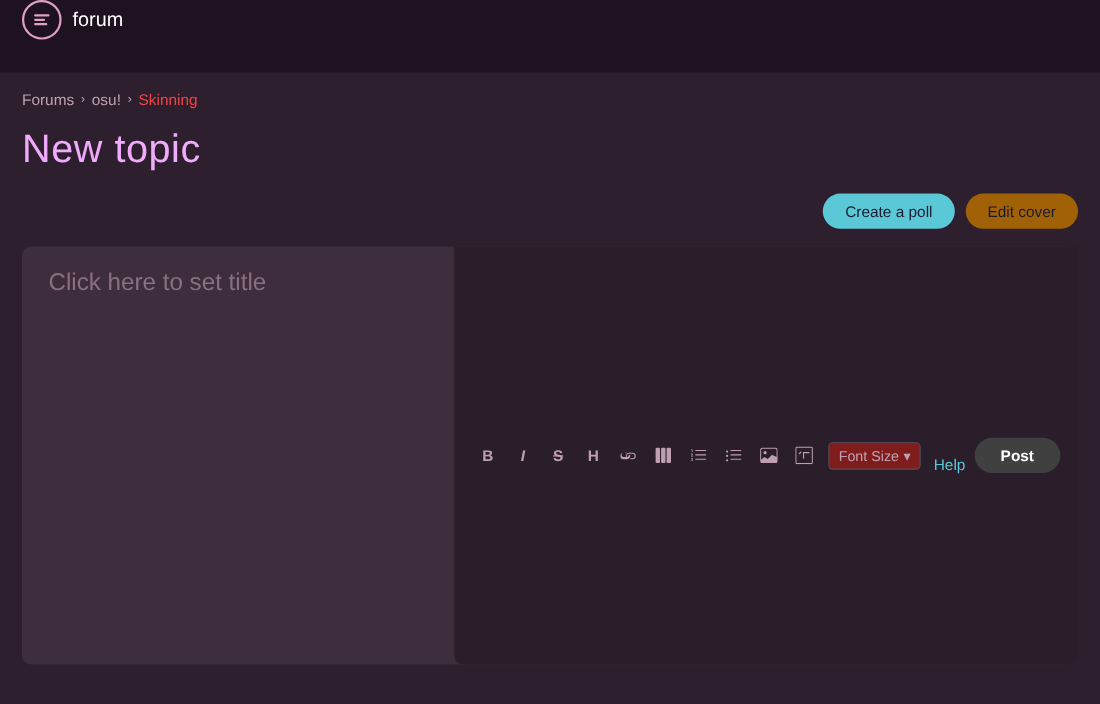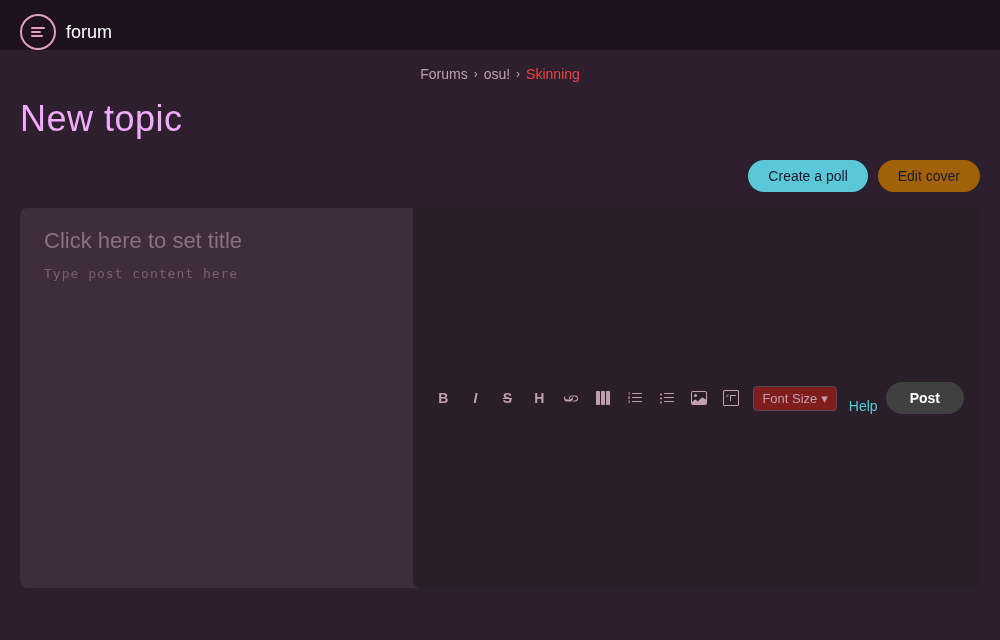--- a/index.html
+++ b/index.html
@@ -13,23 +13,23 @@
       height: 640px;
       background-color: #2d1f2d;
       font-family: 'Segoe UI', Tahoma, Geneva, Verdana, sans-serif;
       color: #ffffff;
       overflow: hidden;
     }
 
     
     .header {
       background-color: #1e1220;
-      height: 50px;
-      display: flex;
-      align-items: flex-end;
+      height: 66px;
+      display: flex;
+      align-items: flex-start;
       padding: 0 20px;
     }
 
     .logo-container {
       display: flex;
       align-items: center;
       gap: 10px;
     }
 
     .logo-icon {
@@ -51,21 +51,20 @@
     }
 
     
     .breadcrumb-bar {
       background-color: #2d1f2d;
       padding: 16px 20px 8px 20px;
       display: flex;
       align-items: center;
       gap: 6px;
       font-size: 14px;
-      justify-content: center;
     }
 
     .breadcrumb-item {
       color: #c0a0b0;
     }
 
     .breadcrumb-separator {
       color: #c0a0b0;
       font-size: 12px;
     }
@@ -247,21 +246,20 @@
 </div>
 
 <div class="action-buttons-row">
   <button class="btn-poll">Create a poll</button>
   <button class="btn-edit-cover">Edit cover</button>
 </div>
 
 <div class="editor-container">
   <div class="editor-content-area">
     <div class="editor-title-placeholder">Click here to set title</div>
-    <div class="editor-content-placeholder">Type post content here</div>
   </div>
 
   <div class="editor-toolbar">
 
     <button class="toolbar-btn bold">B</button>
 
     <button class="toolbar-btn italic">I</button>
 
     <button class="toolbar-btn strike">
       <span>S</span>

